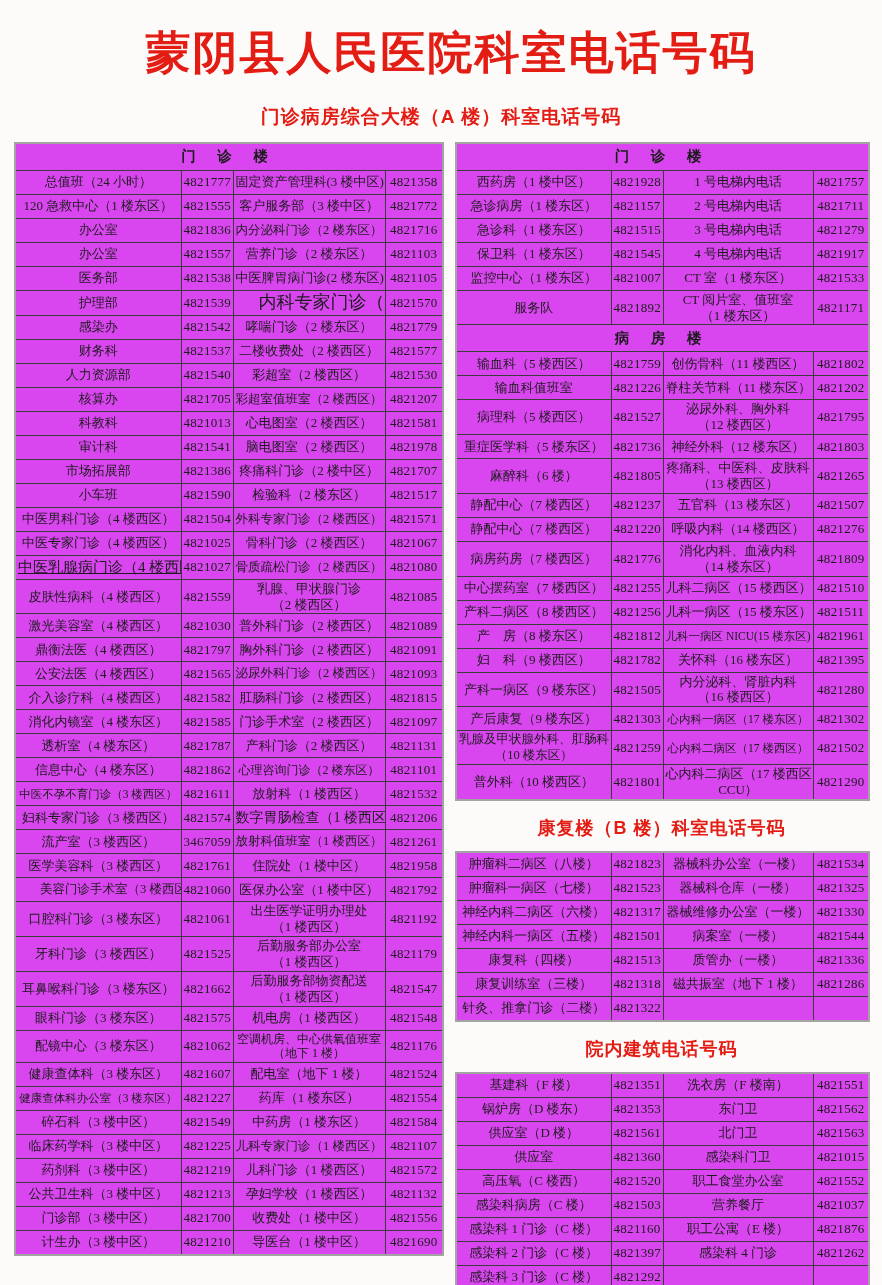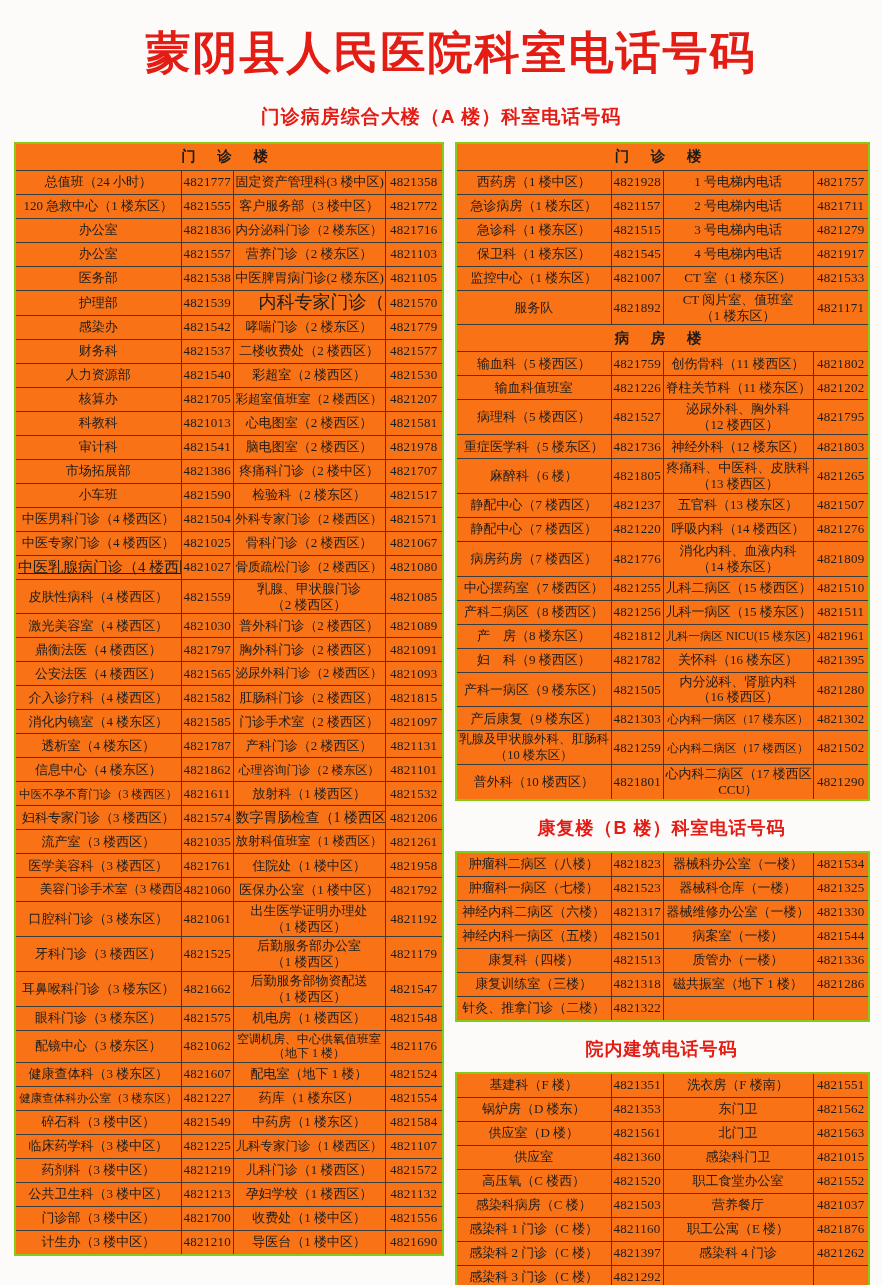--- a/index.html
+++ b/index.html
@@ -17,21 +17,21 @@
     text-align:center;color:var(--accent,#e31c14);
     font-family:"Liberation Sans","DejaVu Sans",sans-serif;
     font-weight:bold;font-size:19px;letter-spacing:1px;
     margin-top:24px;margin-bottom:12px;
   }
   .columns{display:flex;padding:0 14px;gap:13px;align-items:flex-start;}
   .col-left{width:428px;flex:none;}
   .col-right{width:413px;flex:none;}
   table{
     border-collapse:collapse;width:100%;table-layout:fixed;
-    background:#f97316;border:2px solid #84cc16;
+    background:#d946ef;border:2px solid #a3a3a3;
   }
   td,th{
     border:1px solid #3c3c3c;text-align:center;vertical-align:middle;
     font-size:13px;padding:1px 2px;height:21px;line-height:1.22;
     white-space:pre;overflow:hidden;
   }
   th.section{font-size:14.5px;font-weight:bold;letter-spacing:9px;height:24px;}
   td.num{font-size:13px;letter-spacing:0.3px;}
   .red-heading{
     text-align:center;color:var(--accent,#e31c14);
@@ -220,21 +220,21 @@
             <td class="num">4821532</td>
           </tr>
           <tr>
             <td class="dept">妇科专家门诊（3 楼西区）</td>
             <td class="num">4821574</td>
             <td class="dept" style="font-size: 14px;">数字胃肠检查（1 楼西区）</td>
             <td class="num">4821206</td>
           </tr>
           <tr>
             <td class="dept">流产室（3 楼西区）</td>
-            <td class="num">4821035</td>
+            <td class="num">3467059</td>
             <td class="dept" style="font-size: 12.5px;">放射科值班室（1 楼西区）</td>
             <td class="num">4821261</td>
           </tr>
           <tr>
             <td class="dept">医学美容科（3 楼西区）</td>
             <td class="num">4821761</td>
             <td class="dept">住院处（1 楼中区）</td>
             <td class="num">4821958</td>
           </tr>
           <tr>

